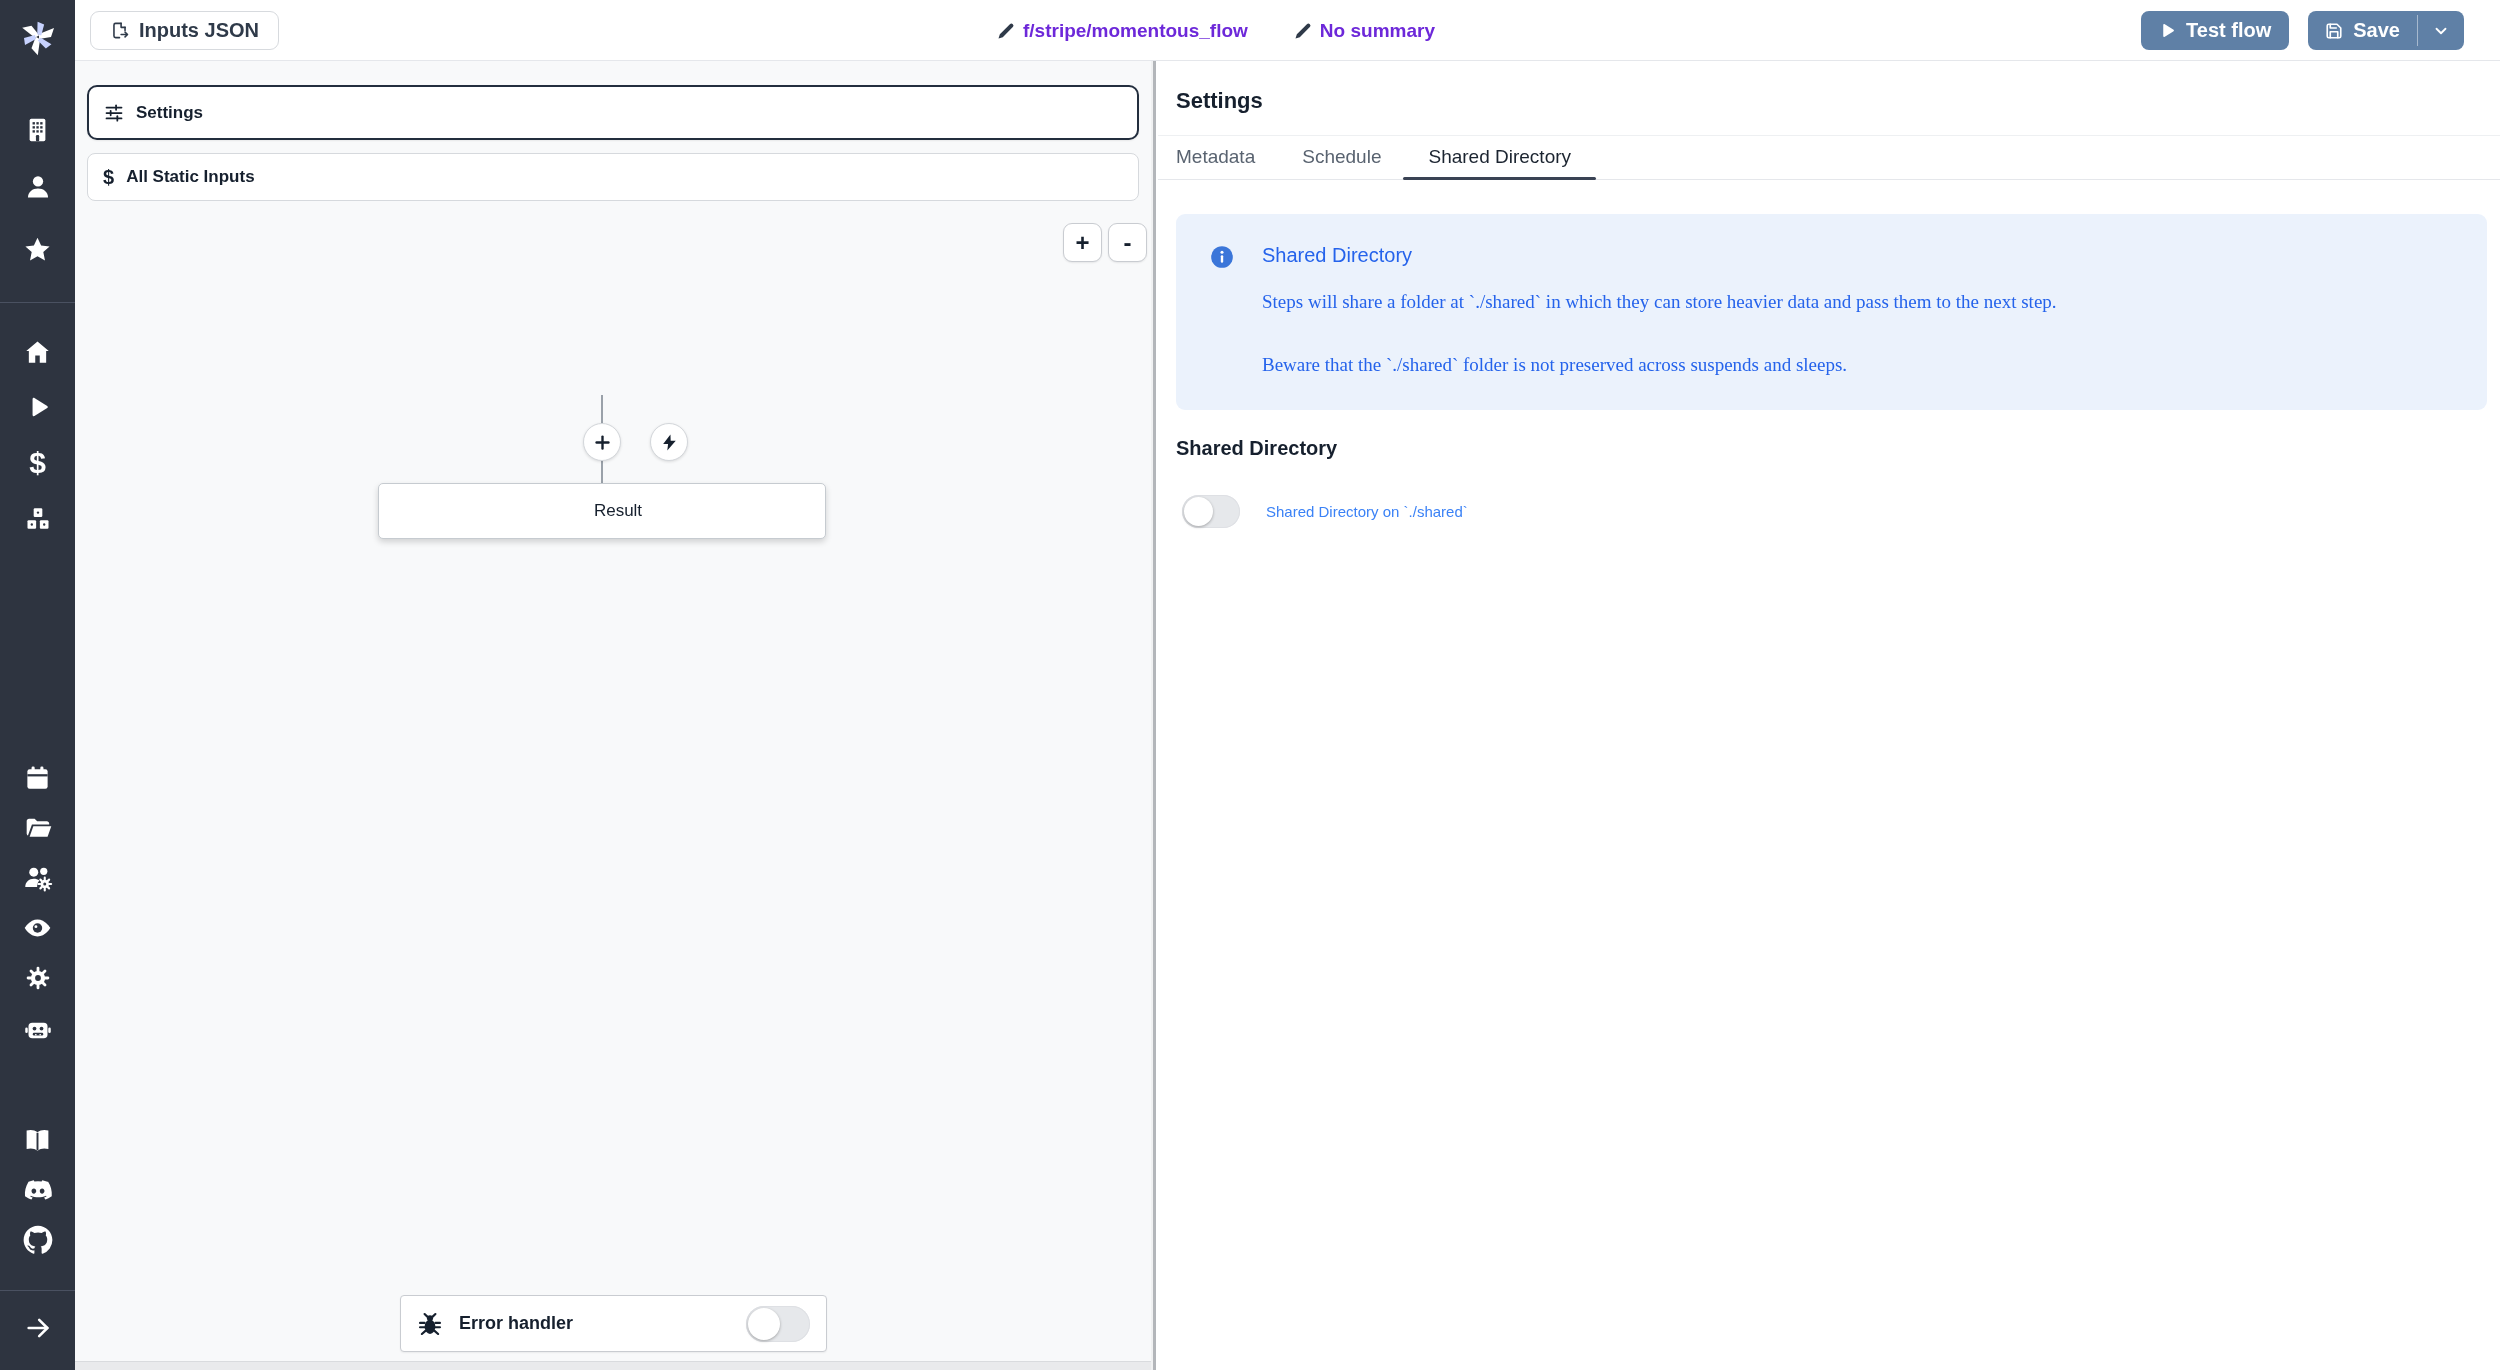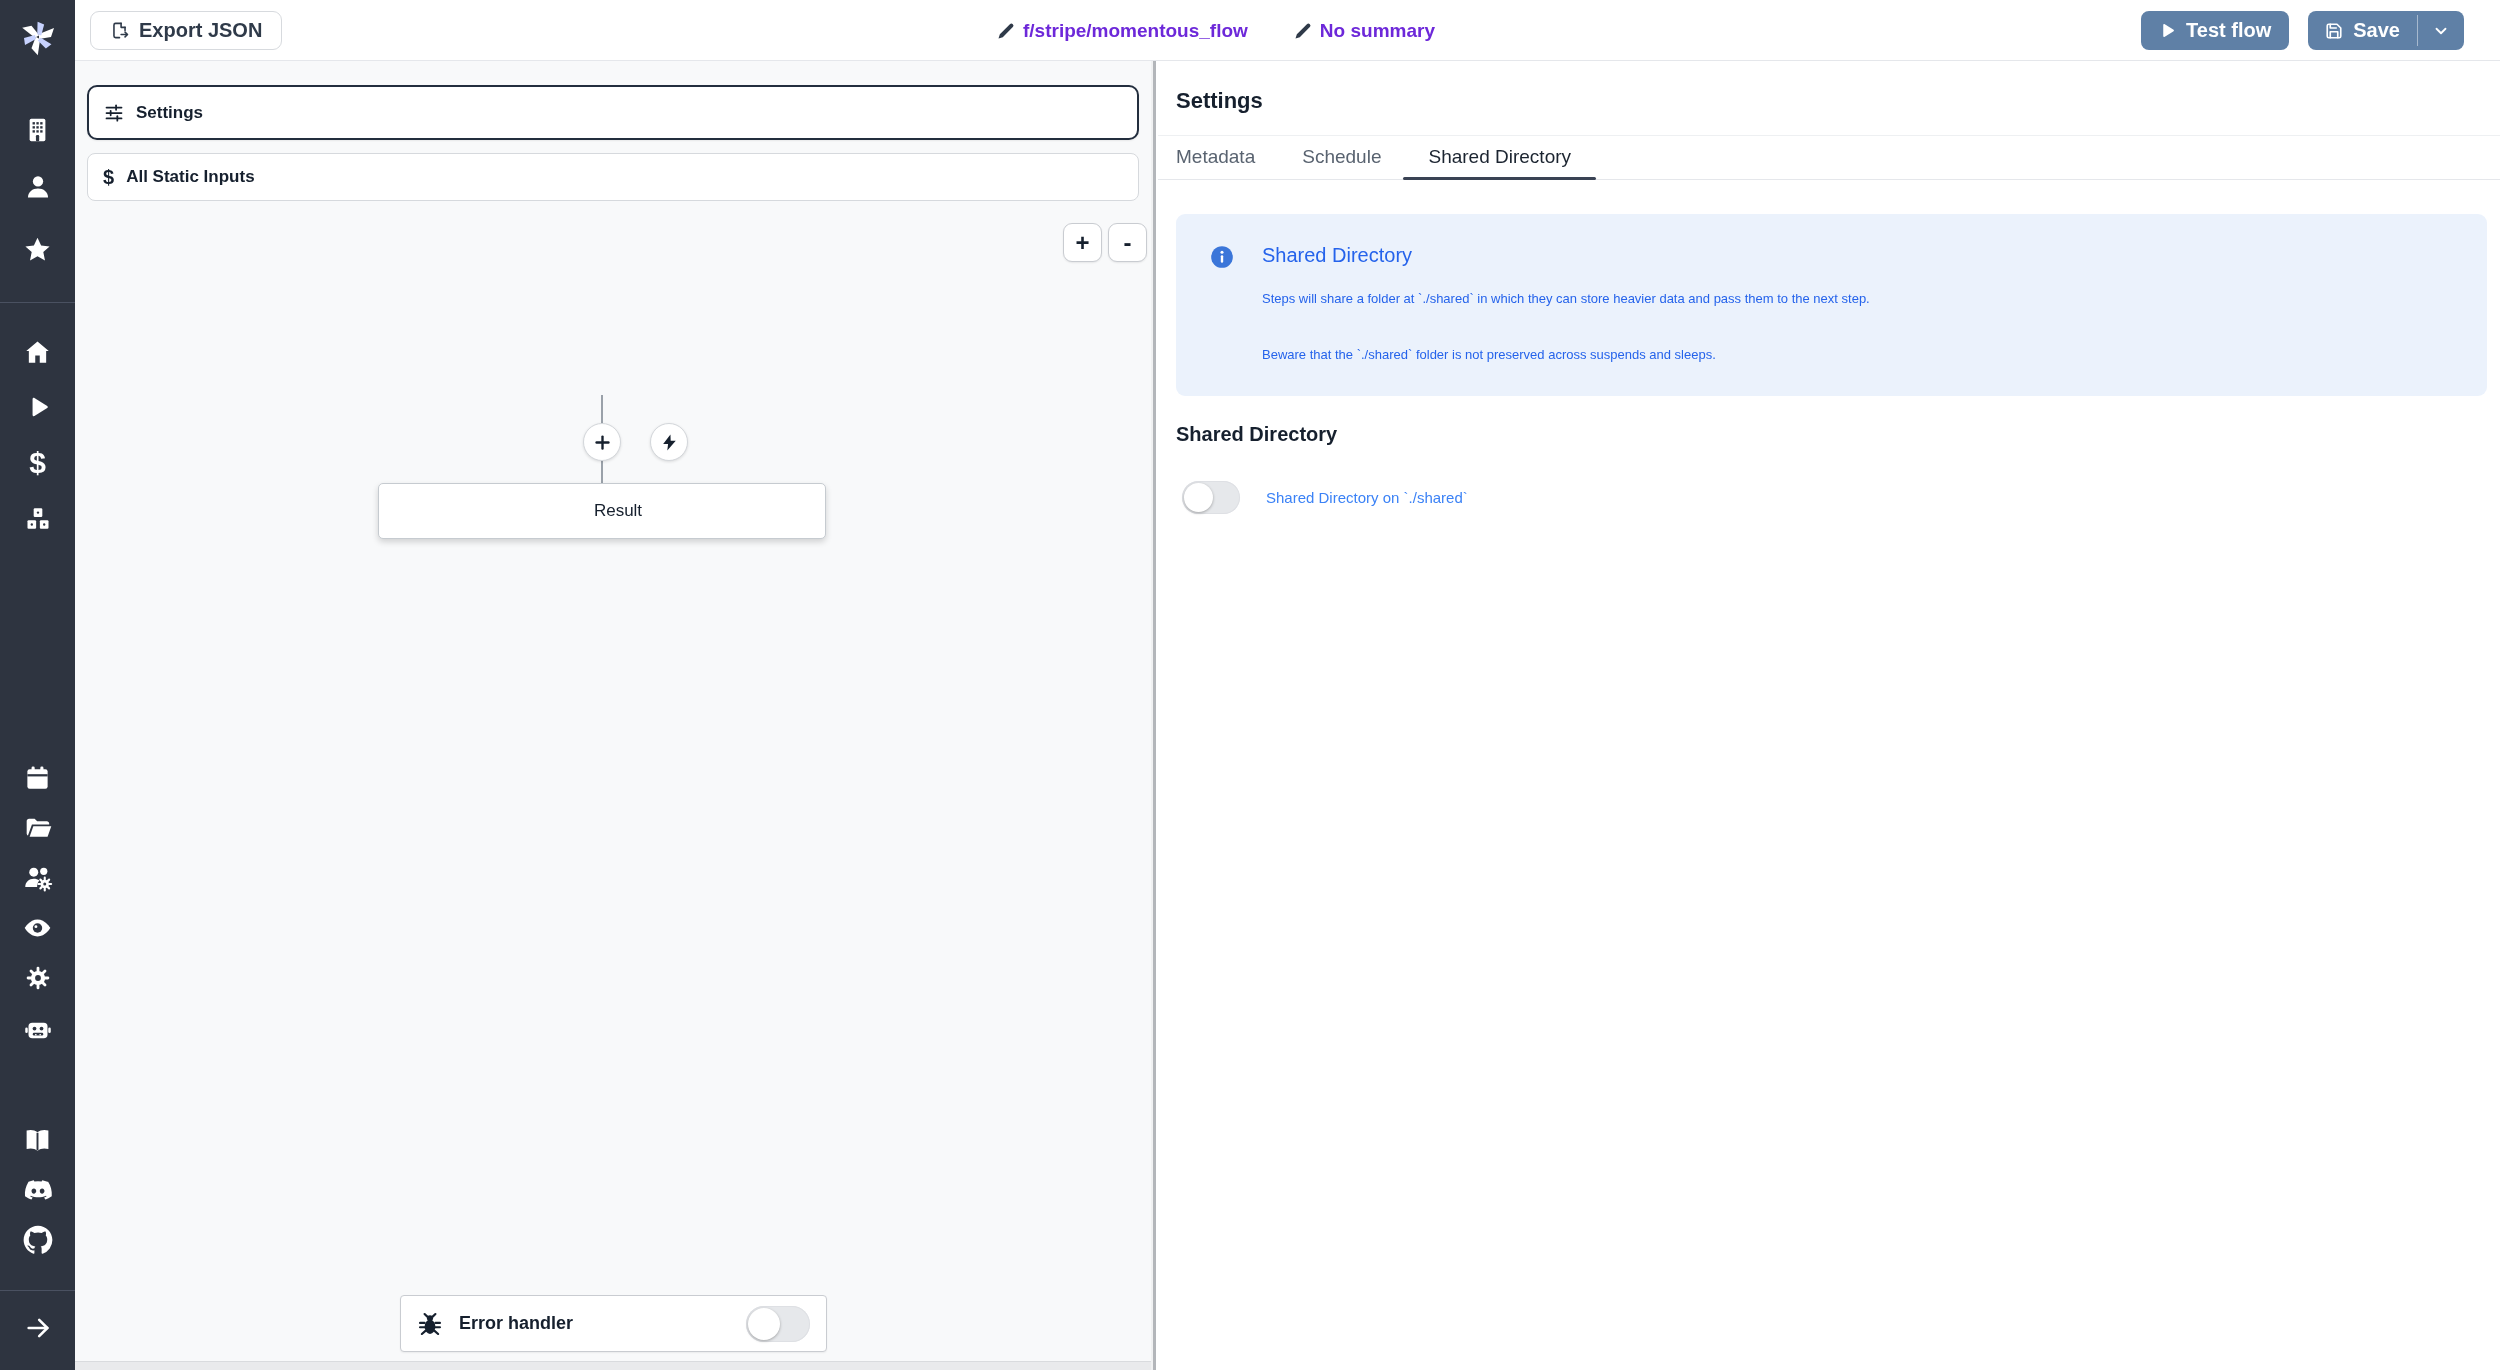--- a/index.html
+++ b/index.html
@@ -83,21 +83,21 @@
   .panel-heading { margin:27px 0 0 18px; font-size:22px; font-weight:700; color:#16202e; }
   .tabs { margin-top:21px; height:45px; border-top:1px solid #eef0f2; border-bottom:1px solid #e5e7eb;
     display:flex; align-items:flex-end; column-gap:47px; padding-left:18px; }
   .tab { position:relative; font-size:19px; color:#596370; cursor:pointer; height:45px; display:flex; align-items:center; }
   .tab.active { color:#1b2430; font-weight:500; }
   .tab.active::after { content:""; position:absolute; left:-25px; right:-25px; bottom:-1px; height:3px; background:#3a4354; border-radius:2px; }
 
   .info-box { margin:34px 13px 0 18px; width:1311px; background:#ebf2fc; border-radius:9px; padding:30px 34px 34px 33px;
     display:grid; grid-template-columns:53px 1fr; color:#2563eb; }
   .info-title { font-size:20px; font-weight:500; }
-  .info-body { font-size:13px; margin-top:21px; grid-column:2; }
+  .info-body { font-size:19px; margin-top:21px; grid-column:2;font-family:Liberation Serif, serif; }
   .info-body.second { margin-top:41px; }
 
   .section-title { margin:27px 0 0 18px; font-size:20px; font-weight:700; color:#16202e; }
   .toggle-row { margin:35px 0 0 24px; display:flex; align-items:center; gap:26px; }
   .toggle-row .label { font-size:15px; color:#3b82f6; }
 
   svg { display:block; }
 </style>
 </head>
 <body>
@@ -275,21 +275,21 @@
 
   <header class="topbar">
     <button class="btn-outline">
       <svg width="19" height="19" viewBox="0 0 24 24" fill="none" stroke="#2f3a49" stroke-width="2" stroke-linecap="round" stroke-linejoin="round">
         <path d="M14 3H7a2 2 0 0 0-2 2v14a2 2 0 0 0 2 2h5"></path>
         <path d="M14 3v5h5"></path>
           <path d="M19 8v4"></path>
         <path d="M14 17h8"></path>
           <path d="M19 14l3 3-3 3"></path>
       </svg>
-      <span>Export JSON</span>
+      <span>Inputs JSON</span>
     </button>
 
     <div class="path-group">
       <div class="path-item">
         <svg width="18" height="18" viewBox="0 0 24 24" fill="#2f3a49">
           <path d="M17.2 2.9a2.75 2.75 0 0 1 3.9 3.9L7.7 20.2 2 22l1.8-5.7z"></path>
         </svg>
         <span>f/stripe/momentous_flow</span>
       </div>
       <div class="path-item">

